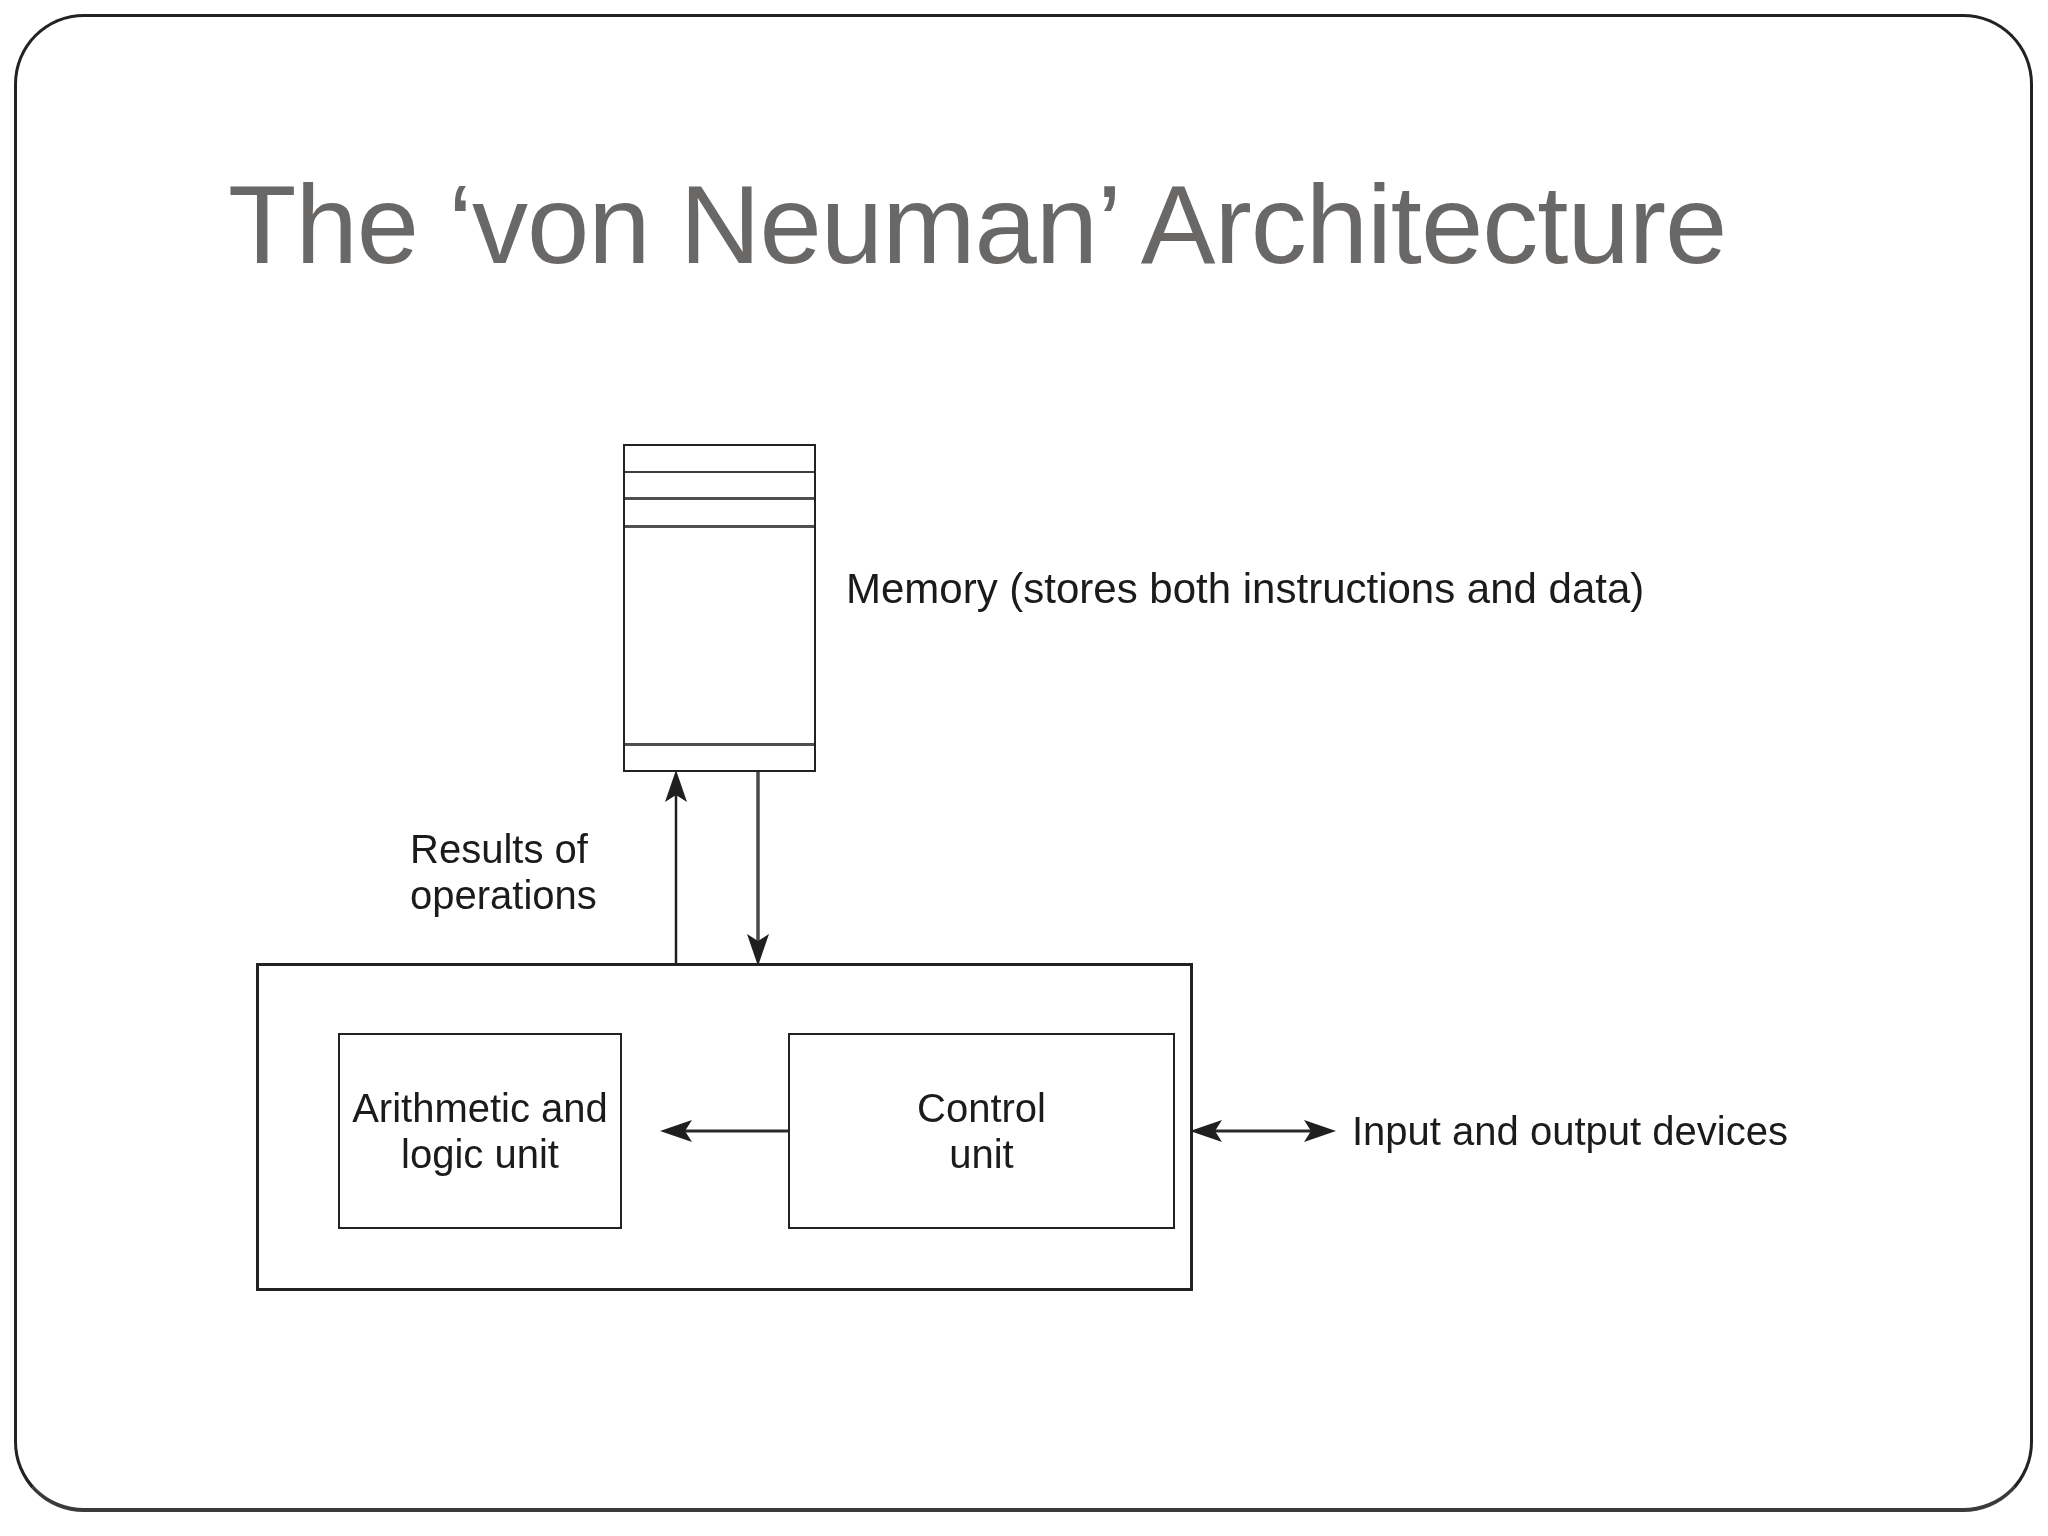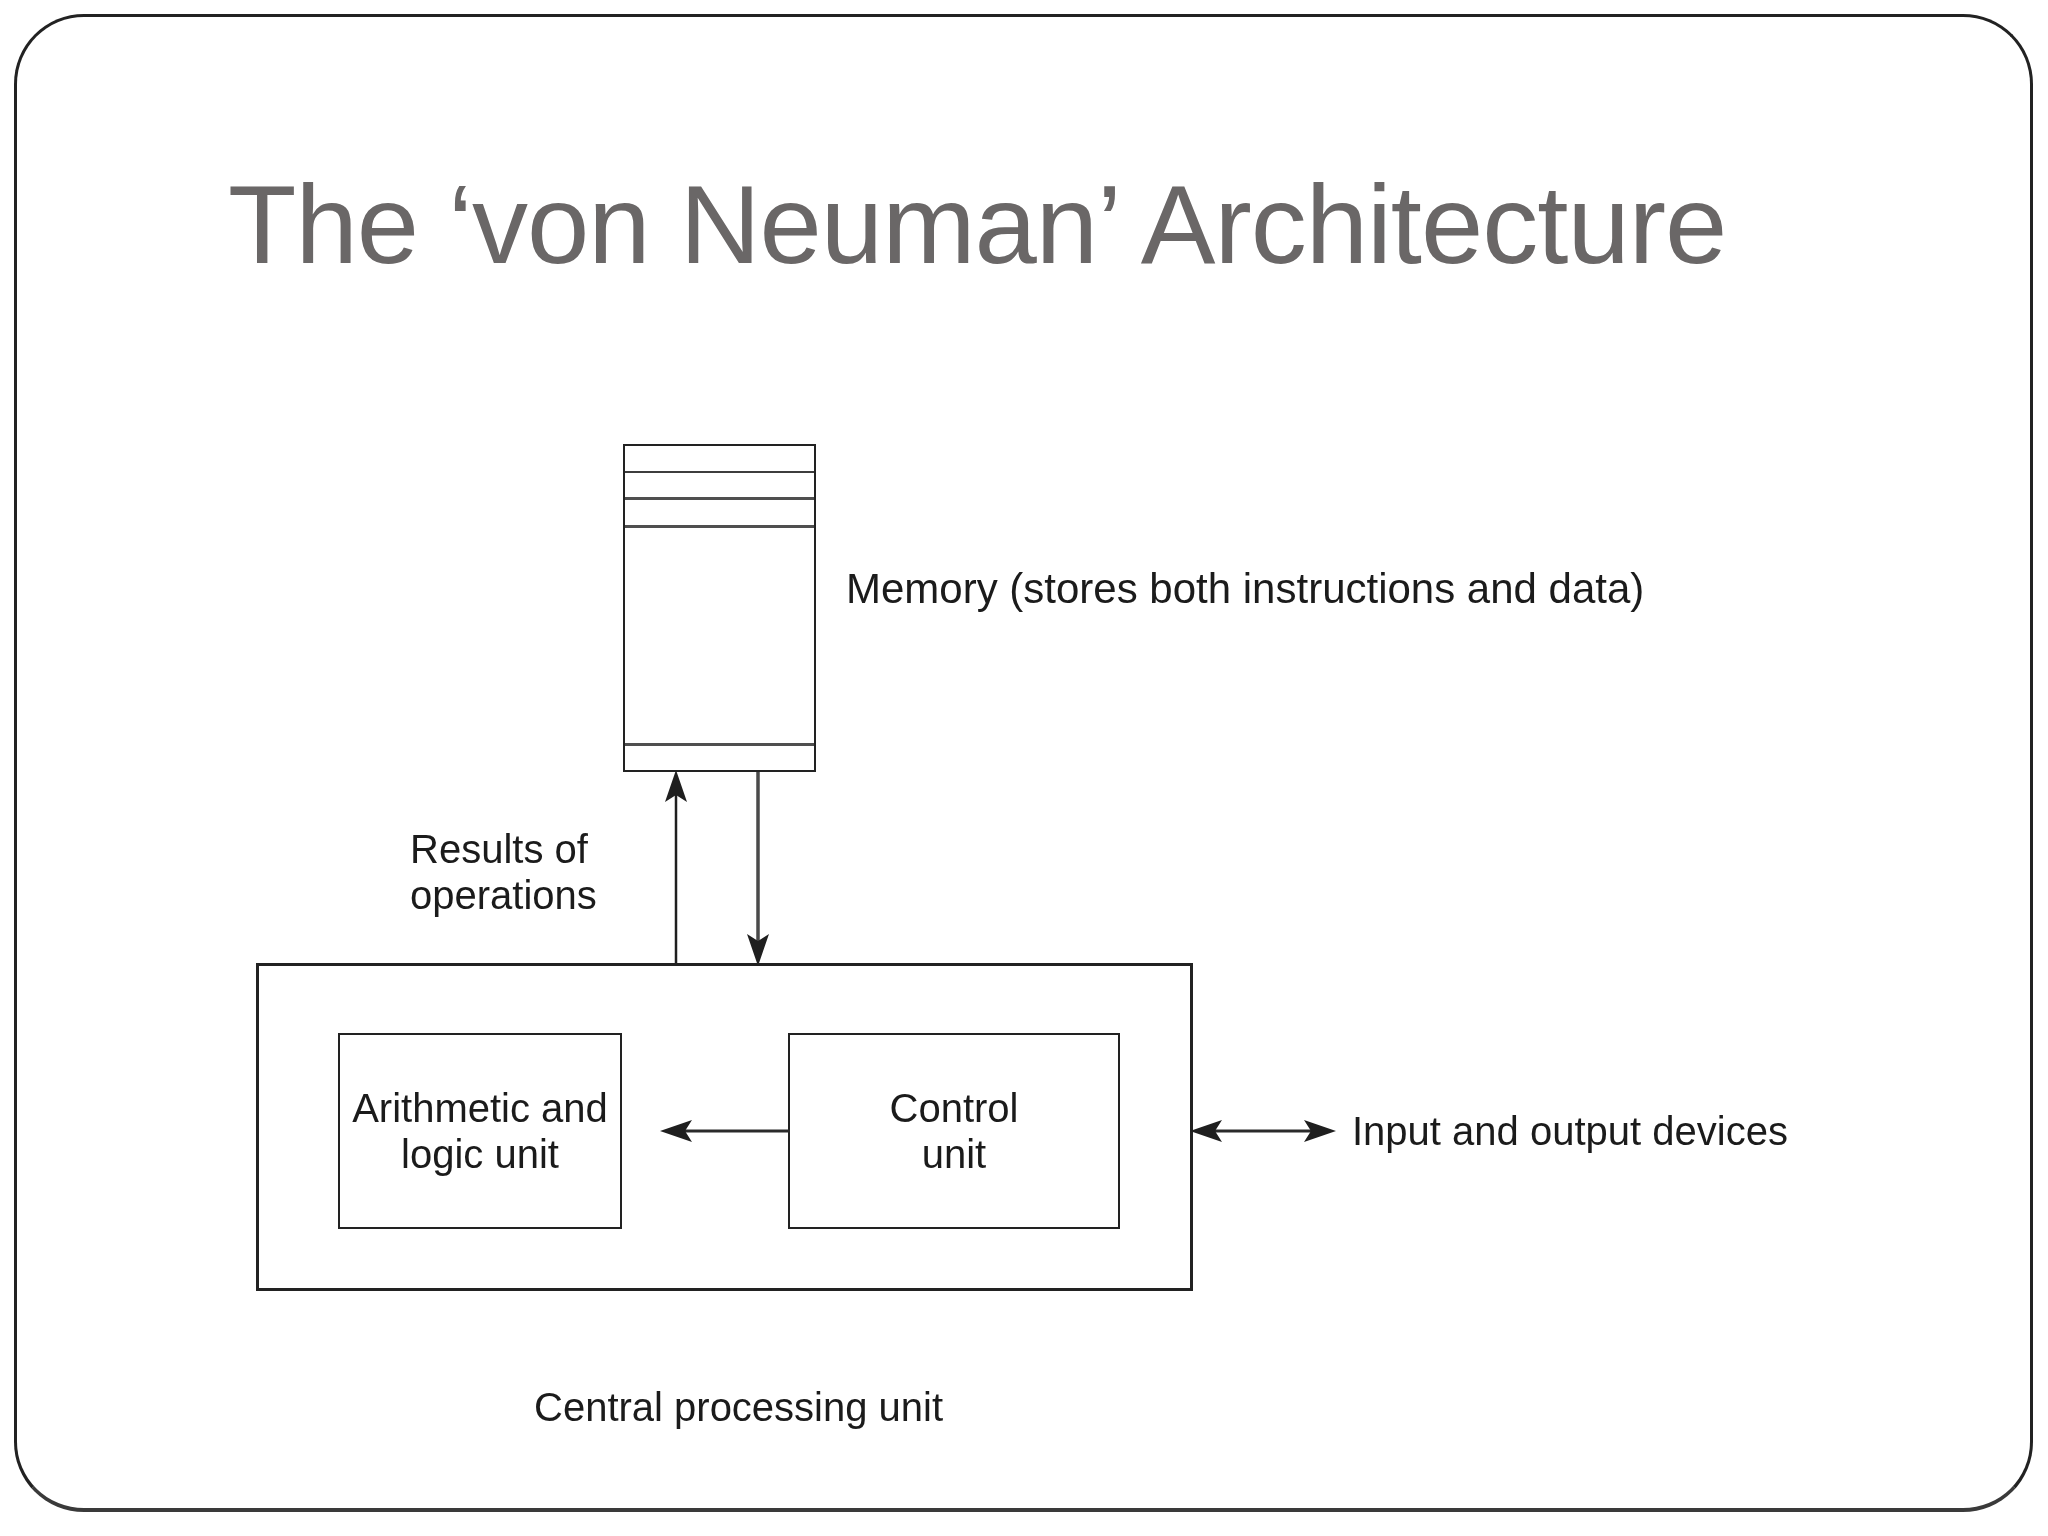--- a/index.html
+++ b/index.html
@@ -74,35 +74,34 @@
 
   <div class="box" style="left:256px;top:963px;width:937px;height:328px;"></div>
 
   <div class="box inner-box" style="left:338px;top:1033px;width:284px;height:196px;">
     <div class="dlabel-in">
       <div>Arithmetic and</div>
       <div>logic unit</div>
     </div>
   </div>
 
-  <div class="box inner-box" style="left:788px;top:1033px;width:332px;height:196px;">
+  <div class="box inner-box" style="left:788px;top:1033px;width:387px;height:196px;">
     <div class="dlabel-in">
       <div>Control</div>
       <div>unit</div>
     </div>
   </div>
 
   <svg class="arrow" style="left:660px;top:1111px;" width="132" height="40" viewBox="0 0 132 40">
     <line x1="130" y1="20" x2="10" y2="20" stroke="#2a2a2a" stroke-width="3"></line>
     <polygon points="0,20 32,9 25,20 32,31" fill="#1f1f1f"></polygon>
   </svg>
 
   <svg class="arrow" style="left:1190px;top:1111px;" width="146" height="40" viewBox="0 0 146 40">
     <line x1="10" y1="20" x2="136" y2="20" stroke="#2a2a2a" stroke-width="3"></line>
     <polygon points="0,20 32,9 25,20 32,31" fill="#1f1f1f"></polygon>
     <polygon points="146,20 114,9 121,20 114,31" fill="#1f1f1f"></polygon>
   </svg>
 
   <div class="dlabel" style="left:1352px;top:1108px;">Input and output devices</div>
 
-  <div class="dlabel" style="left:534px;top:1384px;">Central processing unit</div>
 
 </div>
 
 </body></html>

